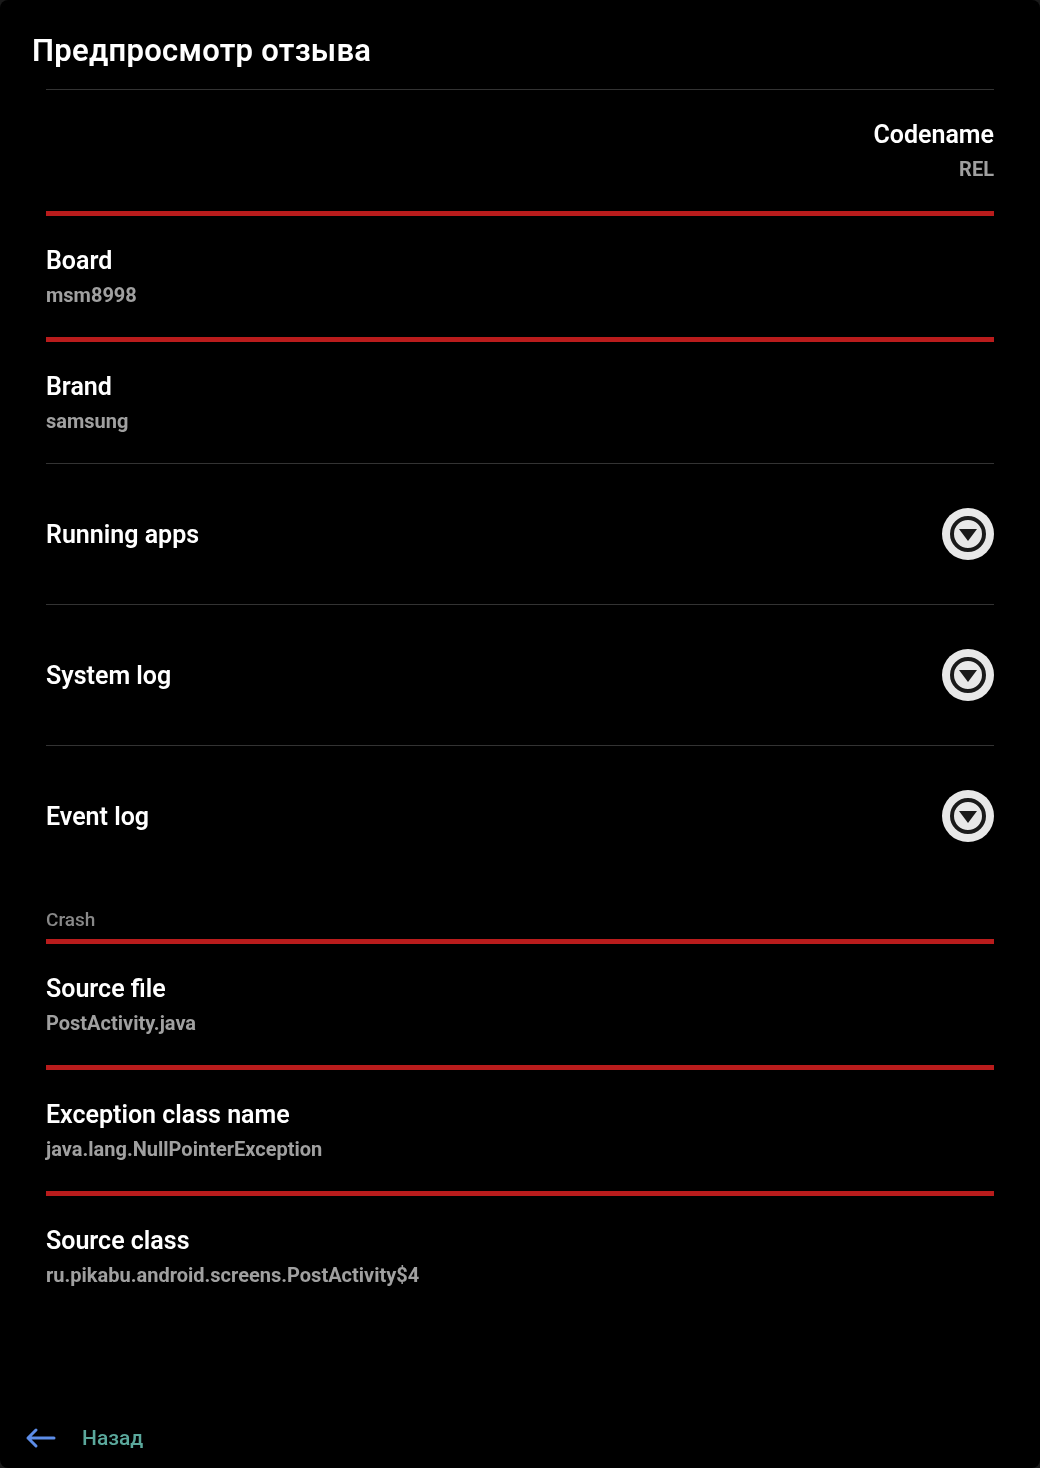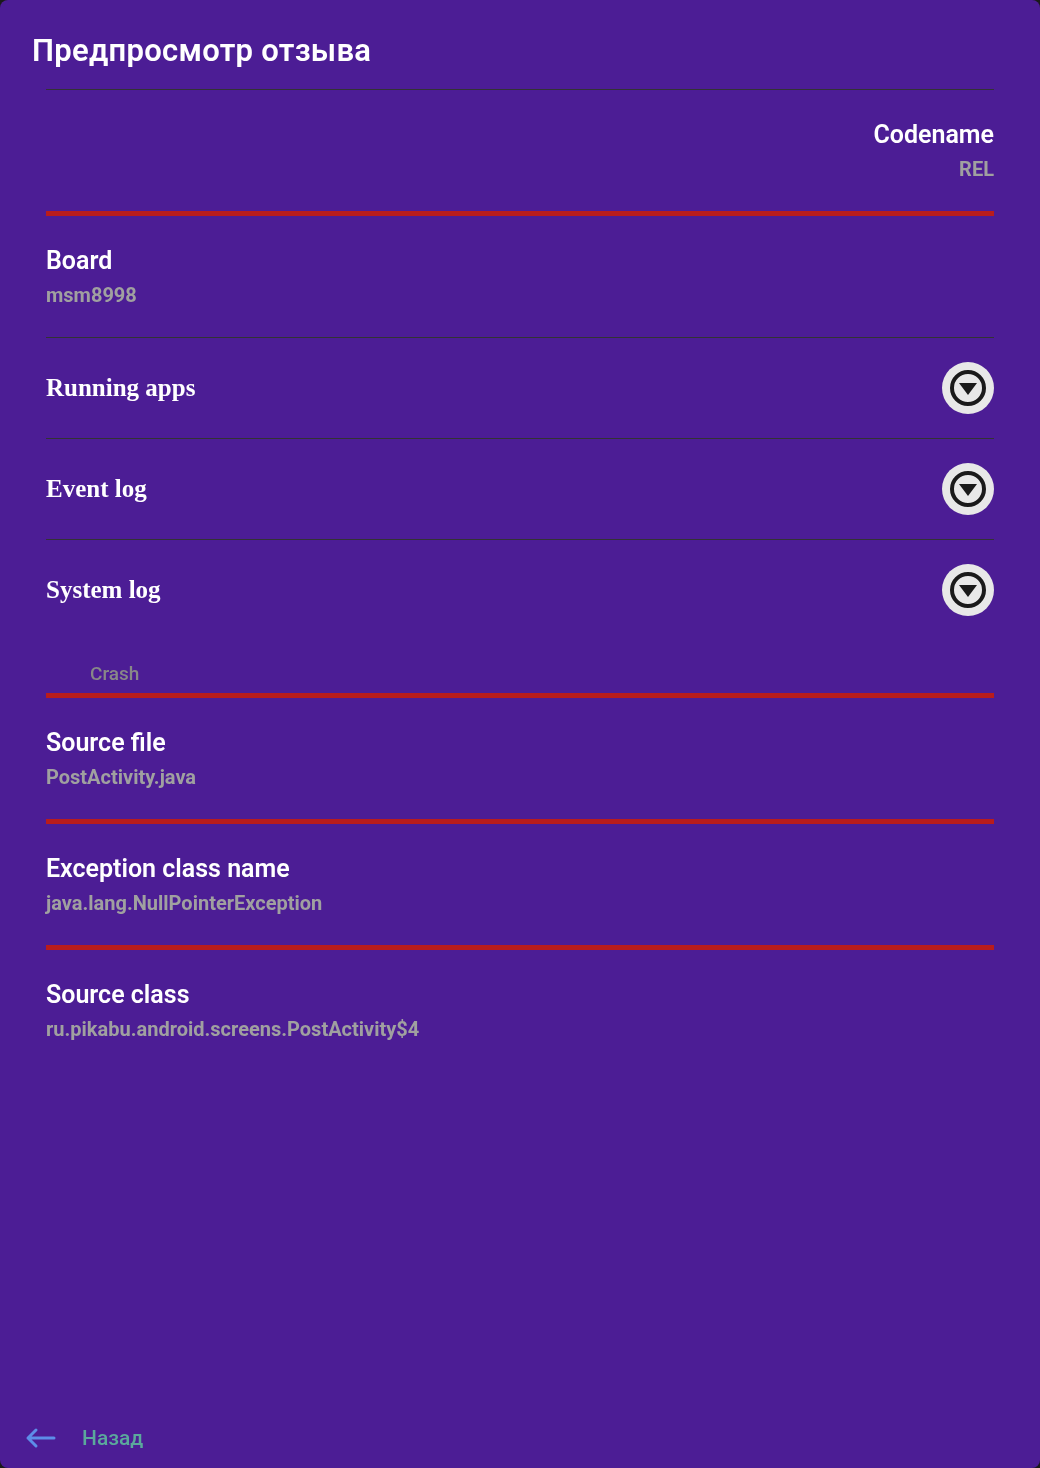--- a/index.html
+++ b/index.html
@@ -9,21 +9,21 @@
     }
     body {
       background: #1a1a1a;
       font-family: -apple-system, BlinkMacSystemFont, "Segoe UI", Roboto, Helvetica, Arial, sans-serif;
       width: 1040px;
       height: 1468px;
       overflow: hidden;
       position: relative;
     }
     .container {
-      background: #4c1d95;
+      background: #000000;
       border-radius: 8px;
       width: 100%;
       height: 100%;
       display: flex;
       flex-direction: column;
     }
     .header {
       padding: 32px 32px 20px 32px;
     }
     .header-title {
@@ -50,26 +50,25 @@
       font-size: 25px;
       font-weight: 600;
       margin-bottom: 8px;
     }
     .item-value {
       color: #a0a0a0;
       font-size: 20px;
       font-weight: 700;
     }
     .expandable-item {
-      padding: 24px 0;
+      padding: 44px 0;
       border-top: 1px solid #333333;
       display: flex;
       align-items: center;
       justify-content: space-between;
-      font-family: Liberation Serif, serif;
     }
     .expandable-label {
       color: #ffffff;
       font-size: 25px;
       font-weight: 600;
     }
     .expand-button {
       width: 52px;
       height: 52px;
       border-radius: 50%;
@@ -94,21 +93,20 @@
       border-left: 9px solid transparent;
       border-right: 9px solid transparent;
       border-top: 12px solid #1a1a1a;
       margin-top: 2px;
     }
     .section-header {
       color: #888888;
       font-size: 19px;
       font-weight: 500;
       padding: 22px 0 8px 0;
-      margin-left: 44px;
     }
     .crash-section .item:first-child {
       border-top: none;
     }
     .footer {
       padding: 18px 24px;
       display: flex;
       align-items: center;
     }
     .back-button {
@@ -141,41 +139,45 @@
     <div class="item">
       <div class="item-label">Codename</div>
       <div class="item-value">REL</div>
     </div>
 
     <div class="item">
       <div class="item-label">Board</div>
       <div class="item-value">msm8998</div>
     </div>
 
+    <div class="item">
+      <div class="item-label">Brand</div>
+      <div class="item-value">samsung</div>
+    </div>
 
     <div class="expandable-item">
       <div class="expandable-label">Running apps</div>
       <div class="expand-button">
         <div class="expand-button-inner">
           <div class="triangle-down"></div>
         </div>
       </div>
     </div>
 
     <div class="expandable-item">
-      <div class="expandable-label">Event log</div>
+      <div class="expandable-label">System log</div>
       <div class="expand-button">
         <div class="expand-button-inner">
           <div class="triangle-down"></div>
         </div>
       </div>
     </div>
 
     <div class="expandable-item">
-      <div class="expandable-label">System log</div>
+      <div class="expandable-label">Event log</div>
       <div class="expand-button">
         <div class="expand-button-inner">
           <div class="triangle-down"></div>
         </div>
       </div>
     </div>
 
     <div class="crash-section">
       <div class="section-header">Crash</div>
 

